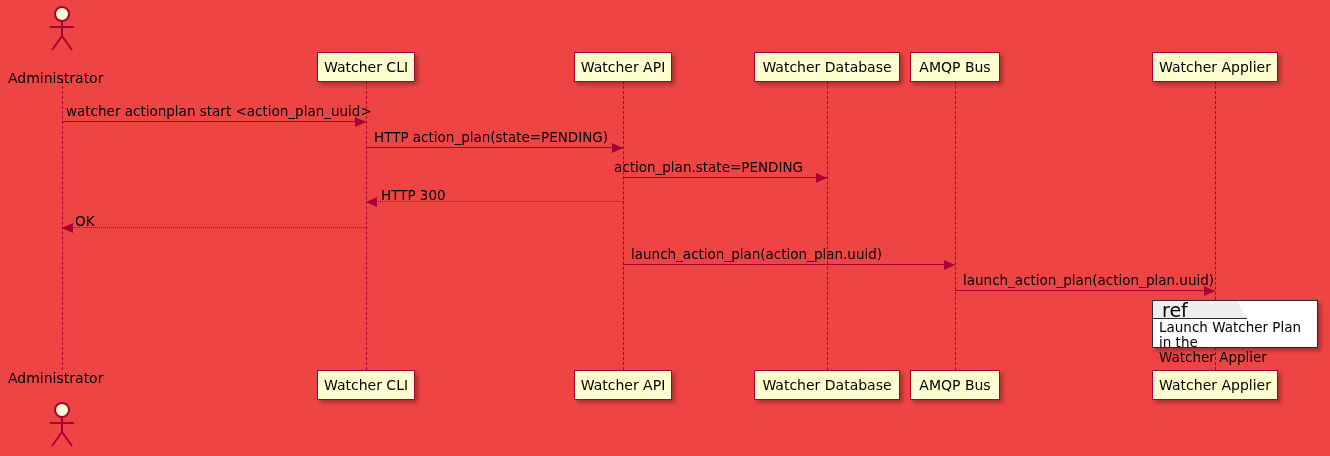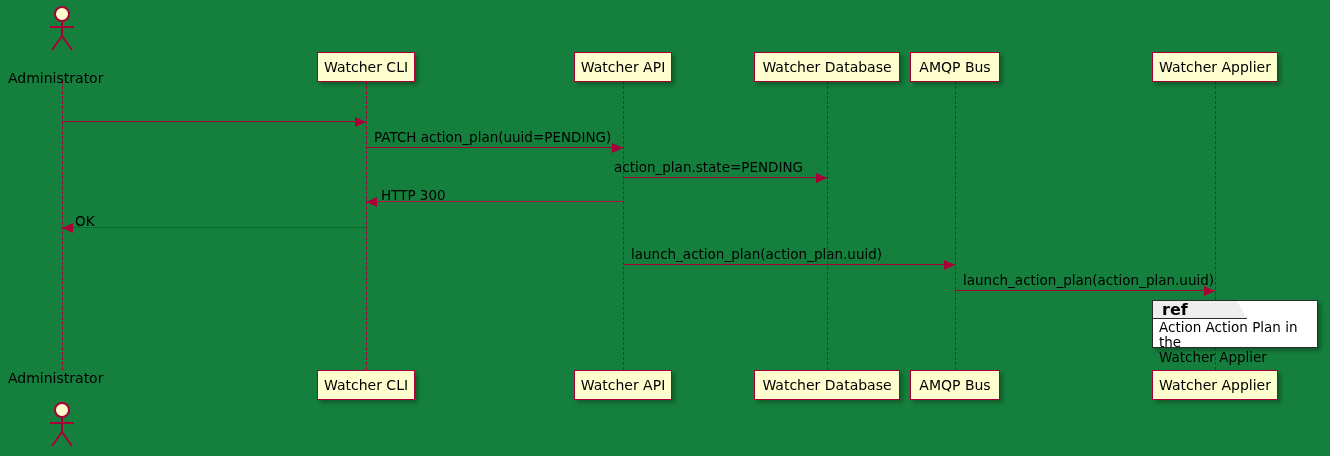--- a/index.html
+++ b/index.html
@@ -4,21 +4,21 @@
 <style>
   html, body {
     margin: 0;
     padding: 0;
     background: #ffffff;
   }
   #diagram {
     position: relative;
     width: 1330px;
     height: 456px;
-    background: #15803d;
+    background: #ef4444;
     font-family: "DejaVu Sans", sans-serif;
     overflow: hidden;
   }
 
   
   .lifeline {
     position: absolute;
     width: 0;
     border-left: 1px dashed #A80036;
     top: 81px;
@@ -93,22 +93,22 @@
     box-shadow: 3px 3px 4px rgba(0,0,0,0.30);
   }
   .ref-header {
     position: absolute;
     left: 0;
     top: 0;
     height: 17px;
     background: #EEEEEE;
     border-right: 1.5px solid #2B2B2B;
     border-bottom: 1.5px solid #2B2B2B;
-    font-size: 16px;
-    font-weight: bold;
+    font-size: 19px;
+    font-weight: normal;
     color: #000000;
     display: flex;
     align-items: center;
     padding-left: 9px;
     padding-right: 20px;
     
     clip-path: polygon(0 0, calc(100% - 10px) 0, 100% 100%, 0 100%);
   }
   .ref-body {
     position: absolute;
@@ -175,38 +175,39 @@
       <span>AMQP Bus</span>
     </div>
     <div class="participant" style="left: 1152px; top: 52px; width: 126px; background: rgb(254, 254, 206); border-color: rgb(168, 0, 54);">
       <span>Watcher Applier</span>
     </div>
     <div class="participant" style="left: 1152px; top: 370px; width: 126px; background: rgb(254, 254, 206); border-color: rgb(168, 0, 54);">
       <span>Watcher Applier</span>
     </div>
     <div class="msg-line" style="left: 62px; top: 121px; width: 304px; border-top-color: rgb(168, 0, 54);"></div>
     <div class="arrow-head right" style="left: 355px; border-left-color: rgb(168, 0, 54); top: 116.5px;"></div>
+    <div class="msg-label" style="left: 66px; top: 103px; color: rgb(0, 0, 0);">watcher actionplan start &lt;action_plan_uuid&gt;</div>
     <div class="msg-line" style="left: 366px; top: 147px; width: 257px; border-top-color: rgb(168, 0, 54);"></div>
     <div class="arrow-head right" style="left: 612px; border-left-color: rgb(168, 0, 54); top: 142.5px;"></div>
-    <div class="msg-label" style="left: 374px; top: 129px; color: rgb(0, 0, 0);">PATCH action_plan(uuid=PENDING)</div>
+    <div class="msg-label" style="left: 374px; top: 129px; color: rgb(0, 0, 0);">HTTP action_plan(state=PENDING)</div>
     <div class="msg-line" style="left: 623px; top: 177px; width: 204px; border-top-color: rgb(168, 0, 54);"></div>
     <div class="arrow-head right" style="left: 816px; border-left-color: rgb(168, 0, 54); top: 172.5px;"></div>
     <div class="msg-label" style="left: 614px; top: 159px; color: rgb(0, 0, 0);">action_plan.state=PENDING</div>
     <div class="msg-line dotted" style="left: 366px; top: 201px; width: 257px; border-top-color: rgb(168, 0, 54);"></div>
     <div class="arrow-head left" style="left: 366px; border-right-color: rgb(168, 0, 54); top: 196.5px;"></div>
     <div class="msg-label" style="left: 381px; top: 187px; color: rgb(0, 0, 0);">HTTP 300</div>
     <div class="msg-line dotted" style="left: 62px; top: 227px; width: 304px; border-top-color: rgb(168, 0, 54);"></div>
     <div class="arrow-head left" style="left: 62px; border-right-color: rgb(168, 0, 54); top: 222.5px;"></div>
     <div class="msg-label" style="left: 75px; top: 213px; color: rgb(0, 0, 0);">OK</div>
     <div class="msg-line" style="left: 623px; top: 264px; width: 332px; border-top-color: rgb(168, 0, 54);"></div>
     <div class="arrow-head right" style="left: 944px; border-left-color: rgb(168, 0, 54); top: 259.5px;"></div>
     <div class="msg-label" style="left: 631px; top: 246px; color: rgb(0, 0, 0);">launch_action_plan(action_plan.uuid)</div>
     <div class="msg-line" style="left: 955px; top: 290px; width: 260px; border-top-color: rgb(168, 0, 54);"></div>
     <div class="arrow-head right" style="left: 1204px; border-left-color: rgb(168, 0, 54); top: 285.5px;"></div>
     <div class="msg-label" style="left: 963px; top: 272px; color: rgb(0, 0, 0);">launch_action_plan(action_plan.uuid)</div>
     <div class="ref-box" style="left: 1152px; top: 300px; width: 166px; height: 48px; border-color: rgb(43, 43, 43); background: rgb(255, 255, 255);">
       <div class="ref-header" style="width: 64px; background: rgb(238, 238, 238); border-color: rgb(43, 43, 43);">ref</div>
       <div class="ref-body">
-        <div>Action Action Plan in the</div>
+        <div>Launch Watcher Plan in the</div>
         <div>Watcher Applier</div>
       </div>
     </div>
   </div>
 
 </body></html>

